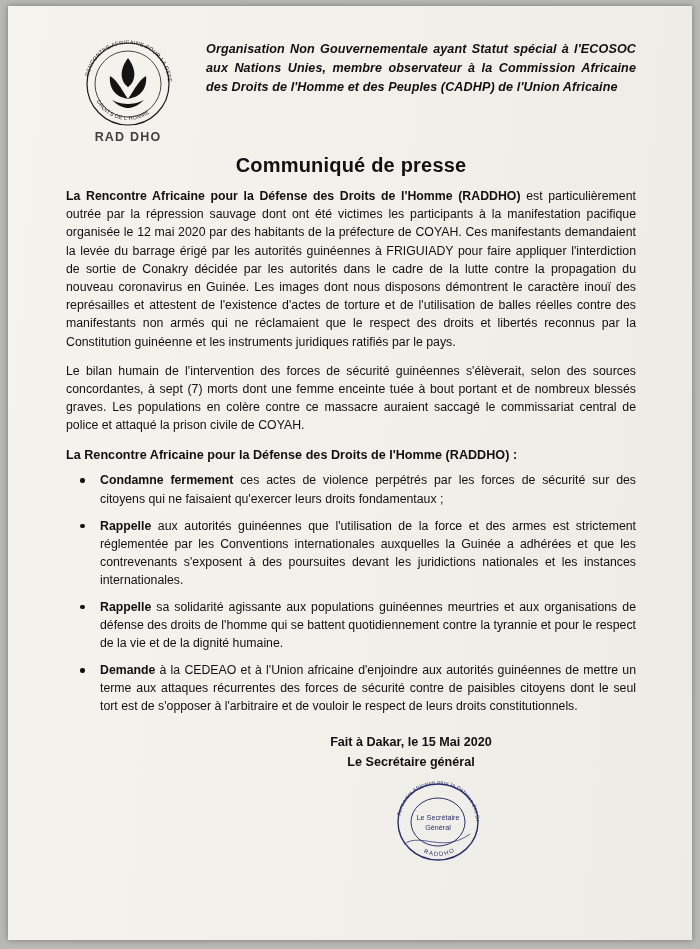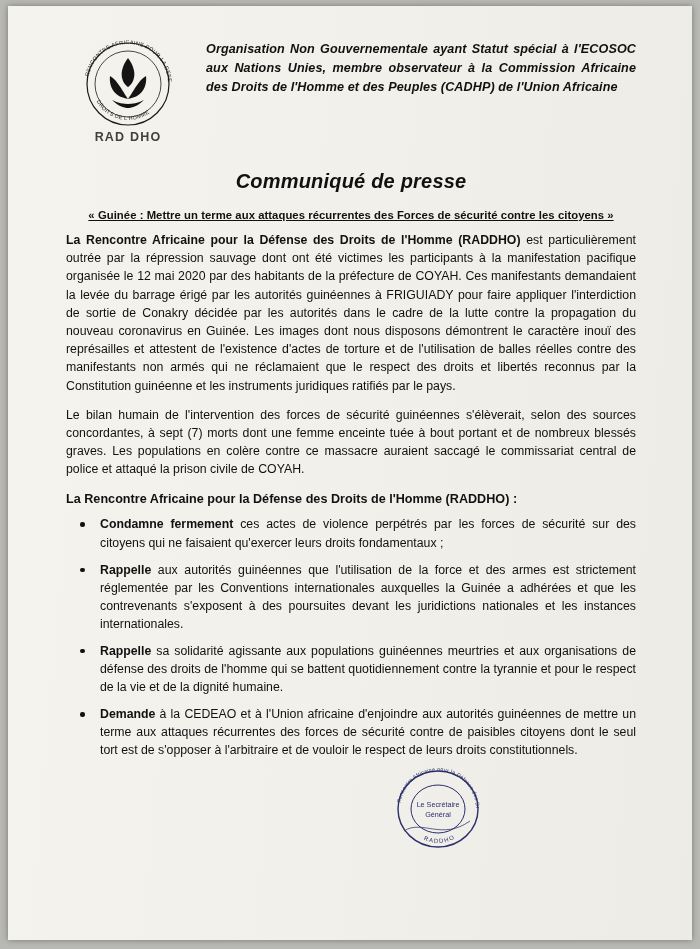--- a/index.html
+++ b/index.html
@@ -71,23 +71,22 @@
     padding-top: 12px;
     letter-spacing: 0.1px;
     font-style: italic;
   }
 
   
   .doc-title {
     text-align: center;
     font-size: 20px;
     font-weight: bold;
-    margin-top: 26px;
+    margin-top: 10px;
     letter-spacing: 0.2px;
-    font-style: italic;
   }
   .subtitle {
     text-align: center;
     font-size: 11.3px;
     font-weight: bold;
     margin-top: 16px;
     text-decoration: underline;
     letter-spacing: 0.05px;
   }
 
@@ -187,37 +186,40 @@
               <path d="M36 68 C42 74, 48 76, 52 76 C56 76, 62 74, 68 68 C62 71, 56 72, 52 72 C48 72, 42 71, 36 68 Z"></path>
             </g>
           </svg>
         </div>
         <div class="logo-name">RAD DHO</div>
       </div>
       <div class="header-text">Organisation Non Gouvernementale ayant Statut spécial à l'ECOSOC aux Nations Unies, membre observateur à la Commission Africaine des Droits de l'Homme et des Peuples (CADHP) de l'Union Africaine</div>
     </div>
 
     <div class="doc-title">Communiqué de presse</div>
-    <div class="subtitle">« Guinée : Mettre un terme aux attaques récurrentes des Forces de sécurité contre les citoyens »</div>
 
     <div class="para first">
       <span class="b">La Rencontre Africaine pour la Défense des Droits de l'Homme (RADDHO)</span><span> est particulièrement outrée par la répression sauvage dont ont été victimes les participants à la manifestation pacifique organisée le 12 mai 2020 par des habitants de la préfecture de COYAH. Ces manifestants demandaient la levée du barrage érigé par les autorités guinéennes à FRIGUIADY pour faire appliquer l'interdiction de sortie de Conakry décidée par les autorités dans le cadre de la lutte contre la propagation du nouveau coronavirus en Guinée. Les images dont nous disposons démontrent le caractère inouï des représailles et attestent de l'existence d'actes de torture et de l'utilisation de balles réelles contre des manifestants non armés qui ne réclamaient que le respect des droits et libertés reconnus par la Constitution guinéenne et les instruments juridiques ratifiés par le pays.</span>
     </div>
 
     <div class="para indent">Le bilan humain de l'intervention des forces de sécurité guinéennes s'élèverait, selon des sources concordantes, à sept (7) morts dont une femme enceinte tuée à bout portant et de nombreux blessés graves. Les populations en colère contre ce massacre auraient saccagé le commissariat central de police et attaqué la prison civile de COYAH.</div>
 
     <div class="org-line">La Rencontre Africaine pour la Défense des Droits de l'Homme (RADDHO) :</div>
 
     <ul class="points">
       <li><span class="b">Condamne fermement</span><span> ces actes de violence perpétrés par les forces de sécurité sur des citoyens qui ne faisaient qu'exercer leurs droits fondamentaux ;</span></li>
       <li><span class="b">Rappelle</span><span> aux autorités guinéennes que l'utilisation de la force et des armes est strictement réglementée par les Conventions internationales auxquelles la Guinée a adhérées et que les contrevenants s'exposent à des poursuites devant les juridictions nationales et les instances internationales.</span></li>
       <li><span class="b">Rappelle</span><span> sa solidarité agissante aux populations guinéennes meurtries et aux organisations de défense des droits de l'homme qui se battent quotidiennement contre la tyrannie et pour le respect de la vie et de la dignité humaine.</span></li>
       <li><span class="b">Demande</span><span> à la CEDEAO et à l'Union africaine d'enjoindre aux autorités guinéennes de mettre un terme aux attaques récurrentes des forces de sécurité contre de paisibles citoyens dont le seul tort est de s'opposer à l'arbitraire et de vouloir le respect de leurs droits constitutionnels.</span></li>
     </ul>
 
+    <div class="signature">
+      <div>Fait à Dakar, le 15 Mai 2020</div>
+      <div>Le Secrétaire général</div>
+    </div>
 
     <div class="stamp-wrap">
       <div class="stamp">
         <svg width="108" height="92" viewBox="0 0 108 92">
           <defs>
             <path id="stampTop" d="M 16,48 A 38,38 0 0 1 92,48"></path>
             <path id="stampBot" d="M 20,48 A 34,34 0 0 0 88,48"></path>
           </defs>
           <ellipse cx="54" cy="48" rx="40" ry="38" fill="none" stroke="#2b2f6b" stroke-width="1.4"></ellipse>
           <ellipse cx="54" cy="48" rx="27" ry="24" fill="none" stroke="#2b2f6b" stroke-width="1"></ellipse>

